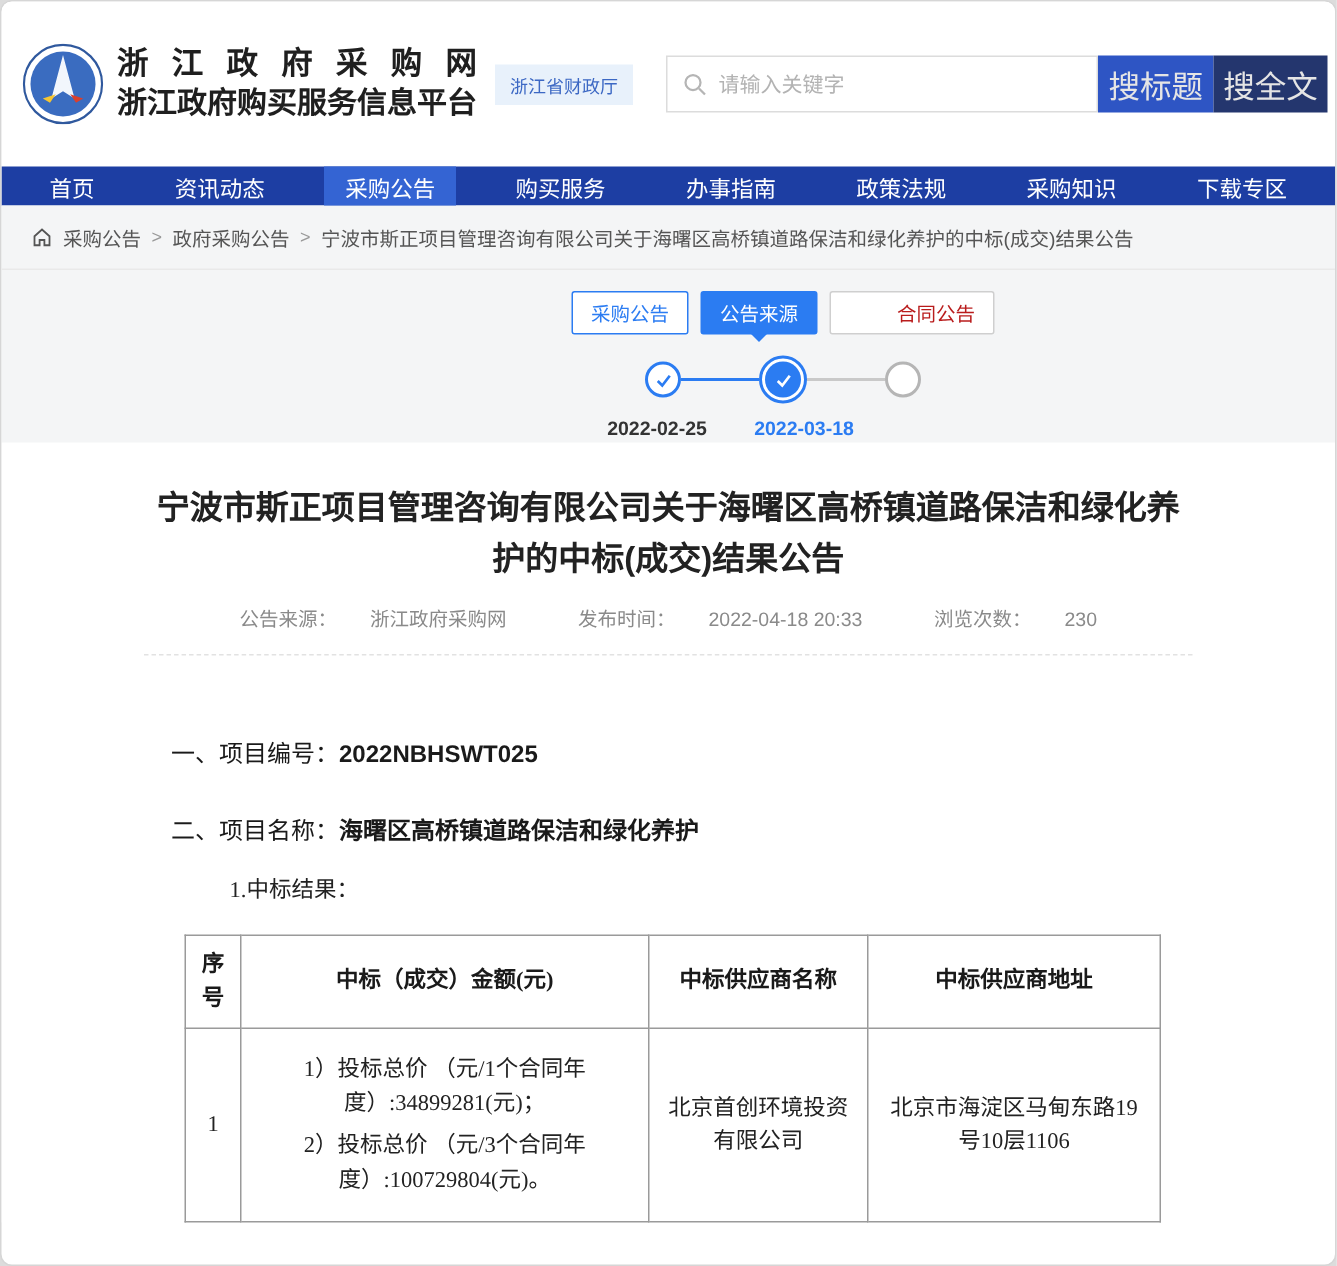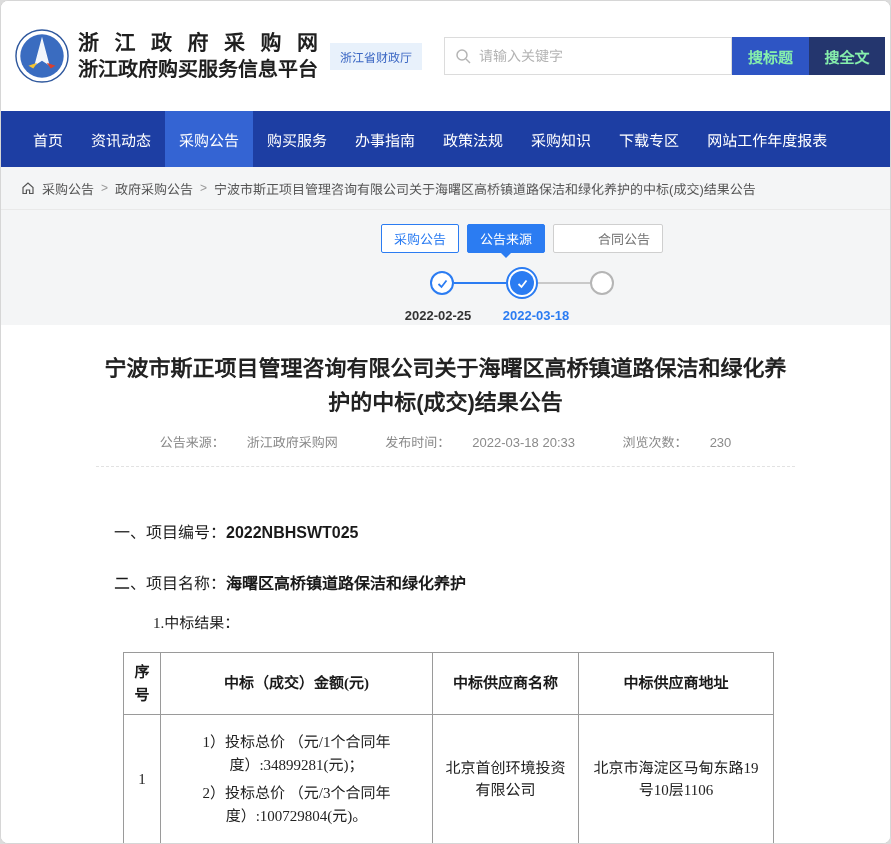--- a/index.html
+++ b/index.html
@@ -13,42 +13,42 @@
   .header { height:110px; background:#fff; display:flex; align-items:center; padding:0 5px 0 14px; }
   .logo { width:54px; height:54px; flex:0 0 auto; }
   .site-titles { margin-left:9px; width:240px; }
   .site-line1 { font-size:21px; font-weight:700; color:#1f1f1f; text-align:justify; text-align-last:justify; line-height:1.25; }
   .site-line2 { font-size:20px; font-weight:700; color:#1f1f1f; text-align:justify; text-align-last:justify; line-height:1.25; }
   .badge { margin-left:12px; background:#e8f1fb; color:#3c68c4; font-size:12px; padding:5px 10px; white-space:nowrap; }
   .search-group { margin-left:auto; display:flex; height:38px; }
   .search-box { width:288px; border:1px solid #dcdcdc; display:flex; align-items:center; padding:0 10px; gap:8px; background:#fff; }
   .search-box input { border:none; outline:none; font-size:14px; color:#333; width:100%; font-family:"Liberation Sans",sans-serif; }
   .search-box input::placeholder { color:#b3b3b3; }
-  .btn { border:none; color:#86efac; font-size:15px; cursor:pointer; font-family:"Liberation Sans",sans-serif;font-weight:bold; }
+  .btn { border:none; color:#e5e5e5; font-size:21px; cursor:pointer; font-family:"Liberation Sans",sans-serif; }
   .btn-title { width:77px; background:#2e55c4; }
   .btn-fulltext { width:76px; background:#24366e; }
 
   
-  .nav { height:56px; background:#1d3ea3; display:flex; padding:0 18px; }
+  .nav { height:26px; background:#1d3ea3; display:flex; justify-content:space-between; padding:0 18px; }
   .nav-item { display:flex; align-items:center; padding:0 14px; color:#fff; font-size:15px; cursor:pointer; white-space:nowrap; }
   .nav-item.active { background:#3464d3; }
 
   
   .breadcrumb { height:43px; background:#f4f5f6; border-bottom:1px solid #e9e9e9; display:flex; align-items:center; padding:0 20px; font-size:13px; color:#555; gap:7px; white-space:nowrap; overflow:hidden; }
   .crumb-sep { color:#999; font-size:12px; }
   .crumb { color:#555; }
 
   
   .timeline-band { height:115px; background:#f4f5f6; position:relative; }
   .timeline { position:absolute; left:361px; top:14px; width:320px; display:flex; flex-direction:column; align-items:center; }
   .tabs-row { display:flex; gap:8px; align-items:flex-start; }
   .t-tab { font-size:13px; padding:4px 12px; border:1px solid; border-radius:2px; background:#fff; position:relative; cursor:pointer; white-space:nowrap; }
   .t-tab.done { color:#2b7cf2; border-color:#2b7cf2; }
   .t-tab.active { background:#2b7cf2; border-color:#2b7cf2; color:#fff; cursor:default; }
-  .t-tab.pending { color:#737373; border-color:#cfcfcf;padding-left:44px; }
+  .t-tab.pending { color:#b91c1c; border-color:#cfcfcf;padding-left:44px; }
   .tab-pointer { position:absolute; left:50%; bottom:-6px; transform:translateX(-50%); width:0; height:0;
     border-left:7px solid transparent; border-right:7px solid transparent; border-top:7px solid #2b7cf2; }
   .circles-row { display:flex; align-items:center; margin-top:14px; }
   .circ { border-radius:50%; display:flex; align-items:center; justify-content:center; background:#fff; }
   .c-done { width:24px; height:24px; border:2px solid #2b7cf2; }
   .c-active-outer { width:32px; height:32px; border:2px solid #2b7cf2; padding:2px; }
   .c-active-inner { width:24px; height:24px; border-radius:50%; background:#2b7cf2; display:flex; align-items:center; justify-content:center; }
   .c-pending { width:24px; height:24px; border:2px solid #b5b5b5; }
   .t-line { width:52px; height:2px; }
   .t-line.blue { background:#2b7cf2; }
@@ -121,21 +121,20 @@
 
   <div class="nav">
     <div class="nav-item">首页</div>
     <div class="nav-item">资讯动态</div>
     <div class="nav-item active">采购公告</div>
     <div class="nav-item">购买服务</div>
     <div class="nav-item">办事指南</div>
     <div class="nav-item">政策法规</div>
     <div class="nav-item">采购知识</div>
     <div class="nav-item">下载专区</div>
-    <div class="nav-item">网站工作年度报表</div>
   </div>
 
   <div class="breadcrumb">
     <span style="display:flex;">
       <svg width="14" height="14" viewBox="0 0 14 14" fill="none">
         <path d="M2 6.5 L7 2 L12 6.5 V12.5 H8.6 V9 H5.4 V12.5 H2 Z" stroke="#555" stroke-width="1.2" fill="none"></path>
       </svg>
     </span>
     <span class="crumb">采购公告</span>
     <span class="crumb-sep">&gt;</span>
@@ -175,21 +174,21 @@
         <span class="t-date first">2022-02-25</span>
         <span class="t-date second">2022-03-18</span>
       </div>
     </div>
   </div>
 
   <div class="content">
     <h1 class="article-title">宁波市斯正项目管理咨询有限公司关于海曙区高桥镇道路保洁和绿化养护的中标(成交)结果公告</h1>
     <div class="meta">
       <span><span>公告来源：</span><span>浙江政府采购网</span></span>
-      <span><span>发布时间：</span><span>2022-03-18 20:33</span></span>
+      <span><span>发布时间：</span><span>2022-04-18 20:33</span></span>
       <span><span>浏览次数：</span><span>230</span></span>
     </div>
     <div class="divider"></div>
 
     <div class="body-wrap">
       <div class="sec sec-1">
         <span class="lab">一、项目编号：</span><span class="val">2022NBHSWT025</span>
       </div>
       <div class="sec sec-2">
         <span class="lab">二、项目名称：</span><span class="val">海曙区高桥镇道路保洁和绿化养护</span>

